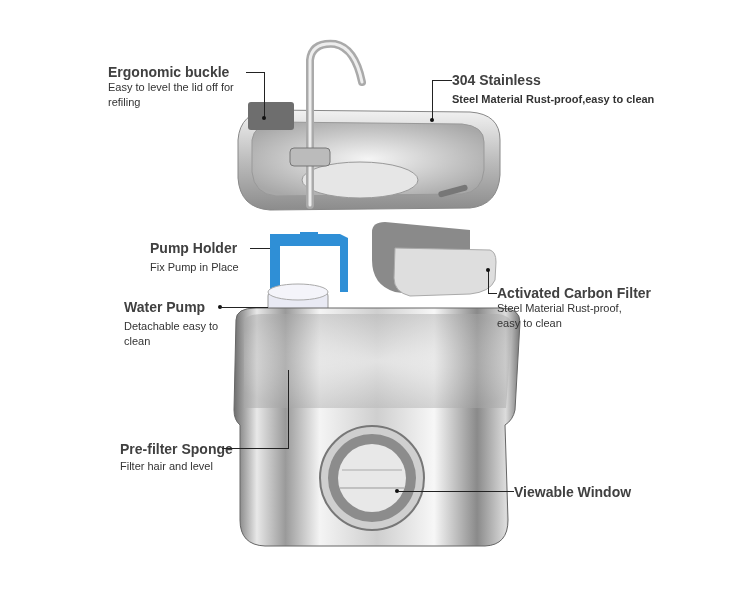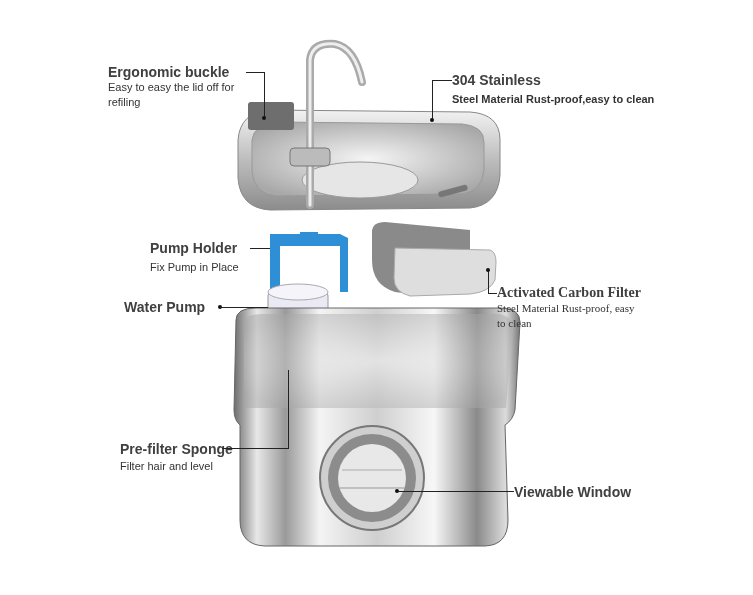--- a/index.html
+++ b/index.html
@@ -71,21 +71,21 @@
     <circle cx="372" cy="478" r="52" fill="#cfcfcf" stroke="#777" stroke-width="2"></circle>
     <circle cx="372" cy="478" r="44" fill="#8c8c8c"></circle>
     <circle cx="372" cy="478" r="34" fill="#e8e8e8"></circle>
     <line x1="342" y1="470" x2="402" y2="470" stroke="#aaa"></line>
     <line x1="340" y1="488" x2="404" y2="488" stroke="#999"></line>
   </g>
 </svg>
 
 <div class="label" style="left:108px; top:64px; width:160px;">
   <div class="title">Ergonomic buckle</div>
-  <div class="desc" style="width:140px;">Easy to easy the lid off for refiling</div>
+  <div class="desc" style="width:140px;">Easy to level the lid off for refiling</div>
 </div>
 <div class="line" style="left:246px; top:72px; width:18px; height:1px;"></div>
 <div class="line" style="left:264px; top:72px; width:1px; height:46px;"></div>
 <div class="dot" style="left:262px; top:116px;"></div>
 
 <div class="label" style="left:452px; top:72px;">
   <div class="title">304 Stainless</div>
   <div class="desc" style="margin-top:4px;font-weight:bold;">Steel Material Rust-proof,easy to clean</div>
 </div>
 <div class="line" style="left:432px; top:80px; width:20px; height:1px;"></div>
@@ -93,25 +93,26 @@
 <div class="dot" style="left:430px; top:118px;"></div>
 
 <div class="label" style="left:150px; top:240px;">
   <div class="title">Pump Holder</div>
   <div class="desc" style="margin-top:4px;">Fix Pump in Place</div>
 </div>
 <div class="line" style="left:250px; top:248px; width:20px; height:1px;"></div>
 
 <div class="label" style="left:124px; top:299px; width:110px;">
   <div class="title">Water Pump</div>
+  <div class="desc" style="margin-top:4px;">Detachable easy to clean</div>
 </div>
 <div class="dot" style="left:218px; top:305px;"></div>
 <div class="line" style="left:220px; top:307px; width:48px; height:1px;"></div>
 
-<div class="label" style="left:497px; top:285px; width:170px;font-family:Liberation Serif, serif;">
+<div class="label" style="left:497px; top:285px; width:170px;">
   <div class="title">Activated Carbon Filter</div>
   <div class="desc" style="width:140px;">Steel Material Rust-proof, easy to clean</div>
 </div>
 <div class="line" style="left:488px; top:270px; width:1px; height:24px;"></div>
 <div class="line" style="left:488px; top:293px; width:9px; height:1px;"></div>
 <div class="dot" style="left:486px; top:268px;"></div>
 
 <div class="label" style="left:108px; top:441px;margin-left:12px;">
   <div class="title">Pre-filter Sponge</div>
   <div class="desc" style="margin-top:2px;">Filter hair and level</div>

